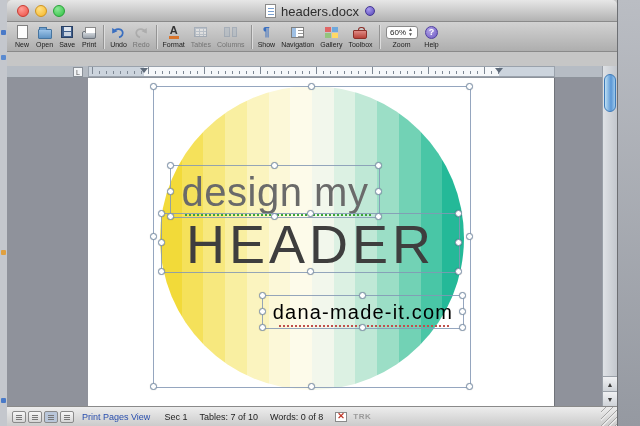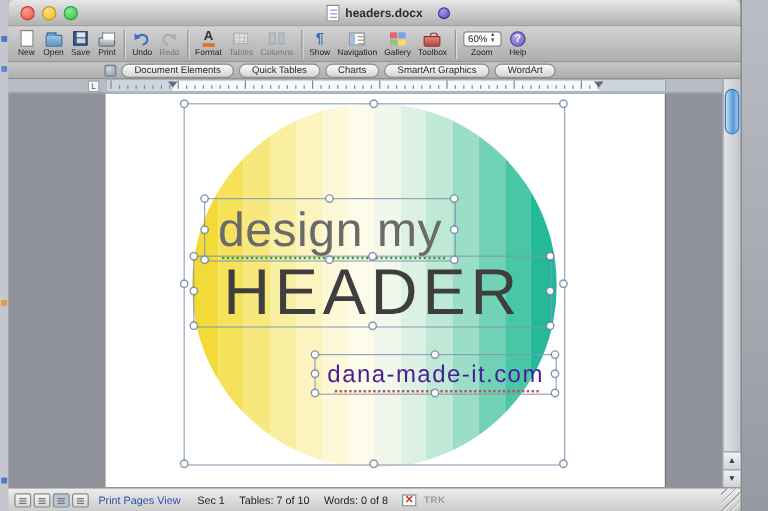--- a/index.html
+++ b/index.html
@@ -23,21 +23,21 @@
   .tl.red   { left:10px; background:radial-gradient(circle at 35% 30%,#ff9d96,#ec4d42); border:1px solid #c93a31;}
   .tl.yellow{ left:28px; background:radial-gradient(circle at 35% 30%,#ffe084,#f6bااf22); }
   .tl.yellow{ left:28px; background:radial-gradient(circle at 35% 30%,#ffe084,#f5b626); border:1px solid #cf9420;}
   .tl.green { left:46px; background:radial-gradient(circle at 35% 30%,#8ce897,#2fc042); border:1px solid #27a338;}
   .title-center { position:absolute; left:0; right:0; top:0; height:22px;
                   display:flex; align-items:center; justify-content:center; gap:5px; }
   .doc-proxy-icon { width:11px; height:14px; background:#fff; border:1px solid #8a8a8a;
                     position:relative; }
   .doc-proxy-icon::before { content:""; position:absolute; left:2px; top:3px; width:6px; height:1px;
                             background:#7aa0d0; box-shadow:0 3px 0 #7aa0d0, 0 6px 0 #7aa0d0; }
-  .title-text { font-size:10px; font-weight:bold; color:#2e2e2e; }
+  .title-text { font-size:13px; font-weight:normal; color:#2e2e2e; }
   .gem-btn { position:absolute; left:358px; top:6px; width:10px; height:10px; border-radius:50%;
              background:radial-gradient(circle at 35% 30%,#a99bf0,#5646b6); border:1px solid #443694; }
 
   
   .toolbar { position:absolute; left:0; top:22px; right:0; height:30px;
              background:linear-gradient(#d2d2d2,#aeaeae); border-bottom:1px solid #8a8a8a;
              display:flex; align-items:flex-start; padding:2px 4px 0 4px; }
   .tb-btn { display:flex; flex-direction:column; align-items:center; justify-content:flex-start;
             padding:0 3px; min-width:22px; }
   .tb-btn .ic { height:16px; display:flex; align-items:center; justify-content:center; }
@@ -298,38 +298,20 @@
         <div class="tb-label">Zoom</div>
       </div>
       <div class="tb-btn">
         <div class="ic">
             <div class="i-help">?</div>
           </div>
         <div class="tb-label">Help</div>
       </div>
     </div>
 
-    <div class="tab-bar">
-      <div class="gallery-toggle"></div>
-      <div class="tab">
-          <span>Document Elements</span>
-        </div>
-      <div class="tab">
-          <span>Quick Tables</span>
-        </div>
-      <div class="tab">
-          <span>Charts</span>
-        </div>
-      <div class="tab">
-          <span>SmartArt Graphics</span>
-        </div>
-      <div class="tab">
-          <span>WordArt</span>
-        </div>
-    </div>
 
     <div class="ruler-row">
       <div class="tab-stop">L</div>
       <div class="h-ruler" id="h-ruler">
         <div class="indent-marker" style="left:51px"></div>
         <div class="indent-marker" style="right:51px"></div>
       <div class="tick major" style="left: 3px;"></div>
           <div class="tick" style="left: 10px;"></div>
           <div class="tick" style="left: 17px;"></div>
           <div class="tick" style="left: 24px;"></div>
@@ -413,21 +395,21 @@
           <div class="stripe" style="background: rgb(220, 241, 227);"></div>
           <div class="stripe" style="background: rgb(191, 232, 214);"></div>
           <div class="stripe" style="background: rgb(155, 222, 198);"></div>
           <div class="stripe" style="background: rgb(114, 210, 181);"></div>
           <div class="stripe" style="background: rgb(73, 198, 166);"></div>
           <div class="stripe" style="background: rgb(36, 185, 152);"></div>
         </div>
 
       <div class="logo-text lt2" id="logo-line2" style="color: rgb(62, 62, 62);">HEADER</div>
       <div class="logo-text lt1" id="logo-line1" style="color: rgb(106, 106, 106);">design my</div>
-      <div class="logo-text lt3" id="logo-line3" style="color: #4c1d95;">dana-made-it.com</div>
+      <div class="logo-text lt3" id="logo-line3" style="color: #000000;">dana-made-it.com</div>
 
       <div class="squiggle-green"></div>
       <div class="squiggle-red"></div>
 
       <div class="sel-box sel-outer">
           <div class="handle" style="left: calc(0% - 4px); top: calc(0% - 4px);"></div>
           <div class="handle" style="left: calc(50% - 4px); top: calc(0% - 4px);"></div>
           <div class="handle" style="left: calc(100% - 4px); top: calc(0% - 4px);"></div>
           <div class="handle" style="left: calc(0% - 4px); top: calc(50% - 4px);"></div>
           <div class="handle" style="left: calc(100% - 4px); top: calc(50% - 4px);"></div>

